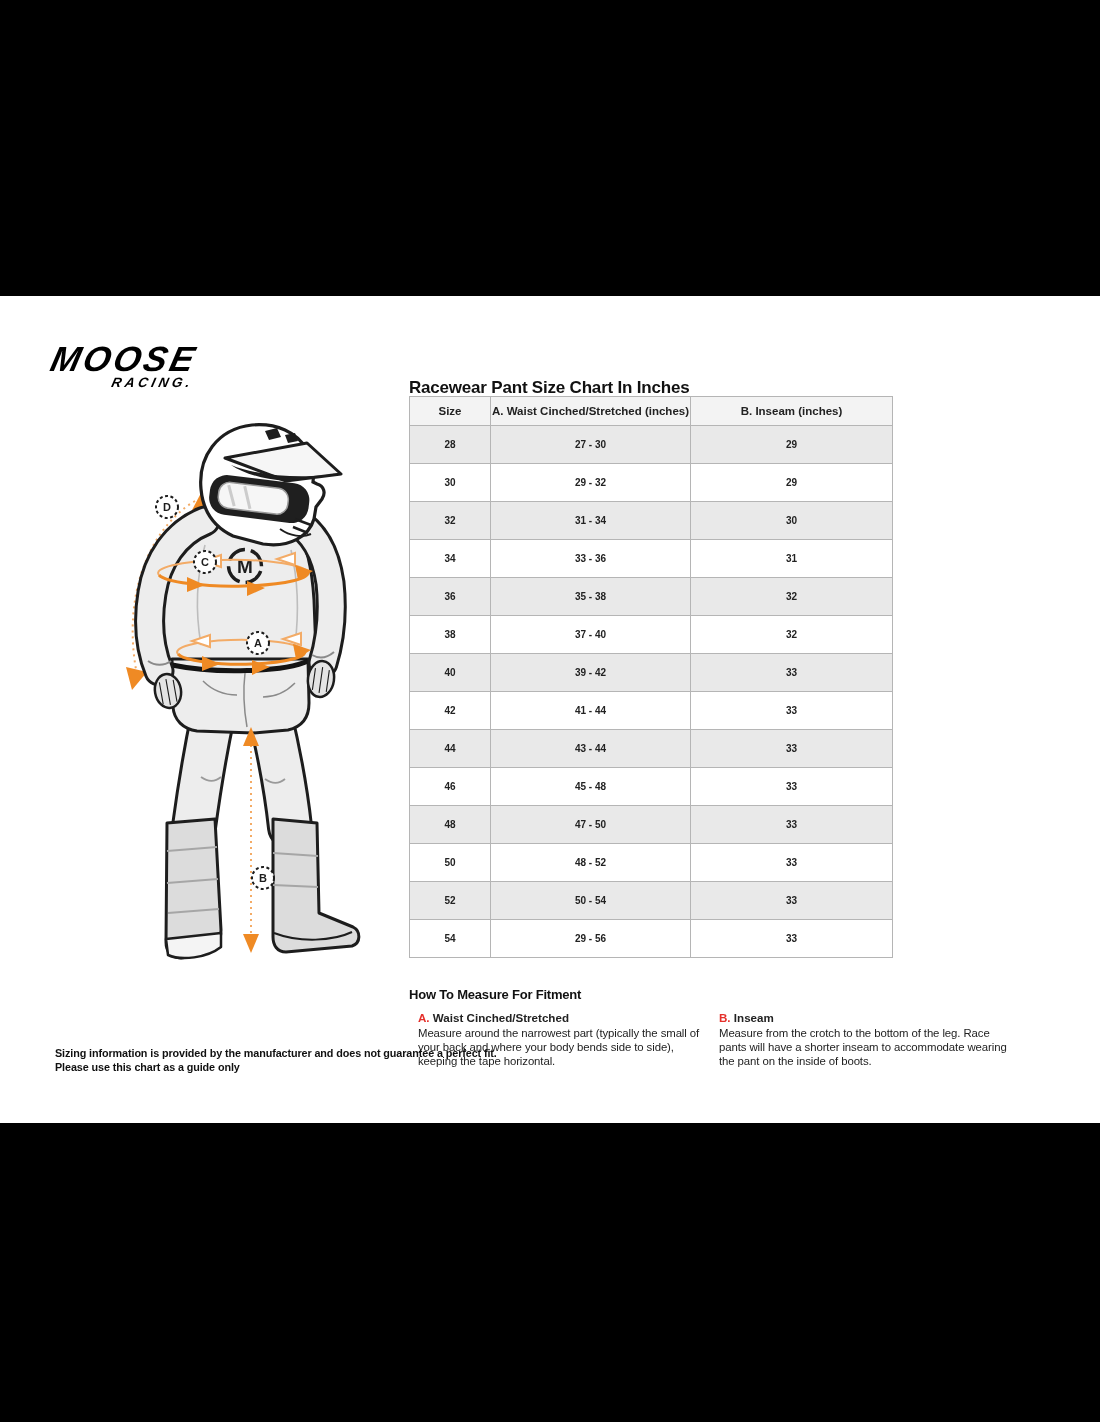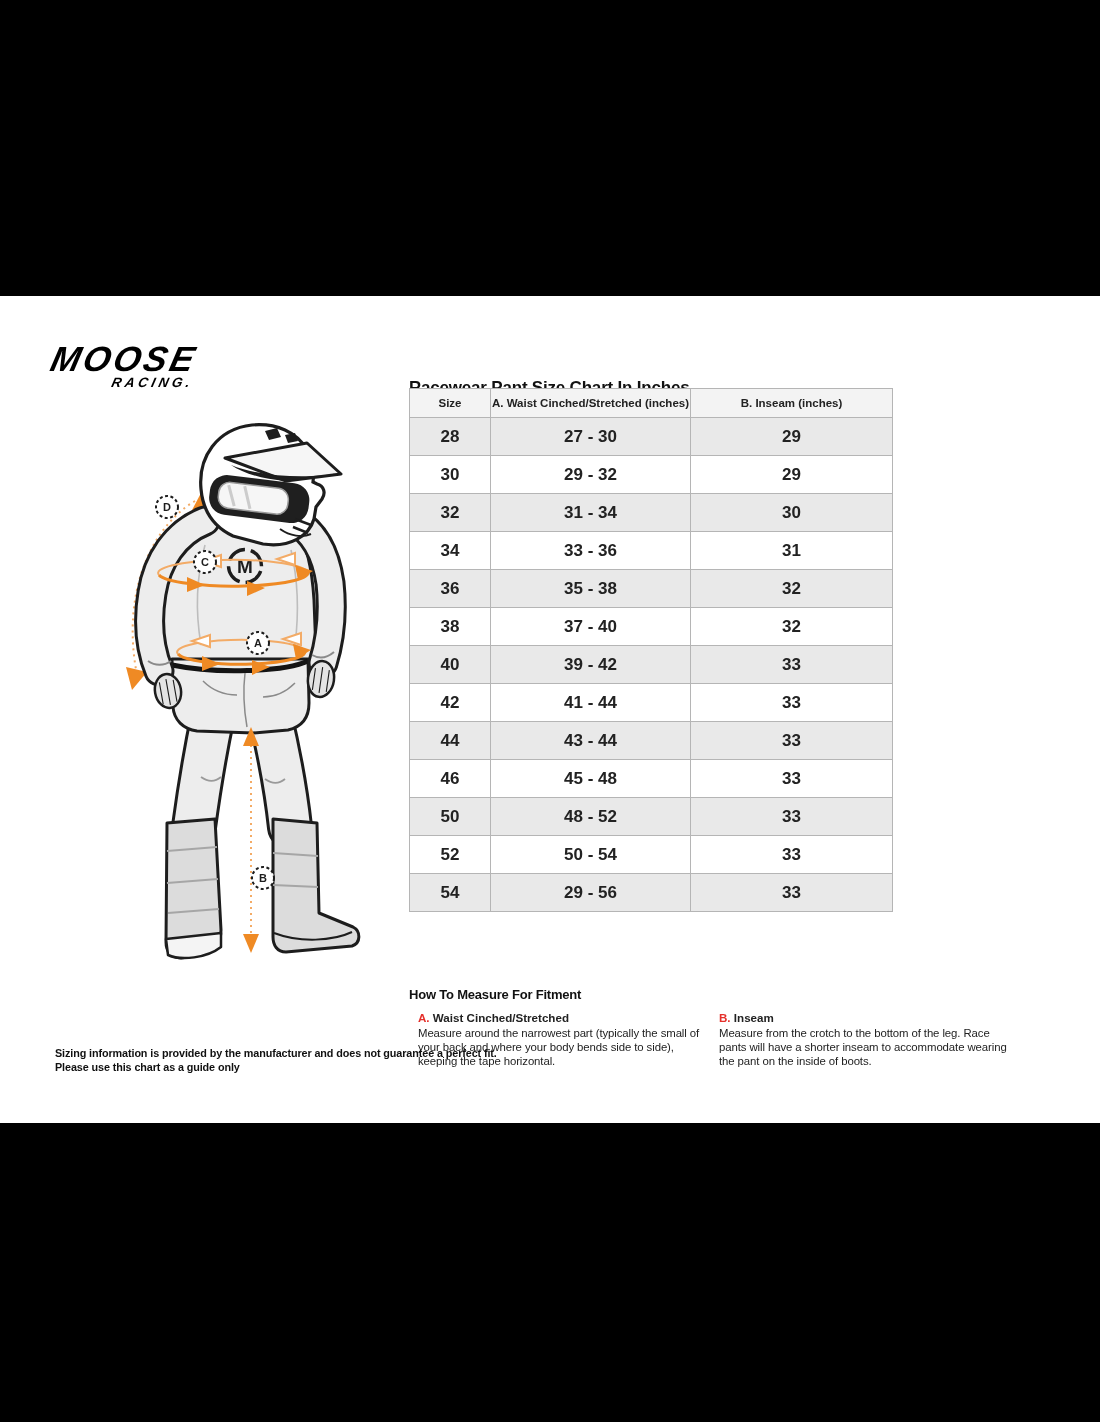--- a/index.html
+++ b/index.html
@@ -9,24 +9,24 @@
   .bar.top{top:0;height:296px;}
   .bar.bottom{top:1123px;height:299px;}
 
   
   .logo{position:absolute;left:55px;top:344px;color:#000;transform:skewX(-13deg);transform-origin:left top;}
   .logo-main{font-size:35px;font-weight:900;font-style:italic;letter-spacing:3px;line-height:0.88;}
   .logo-sub{font-size:13.5px;font-weight:900;font-style:italic;letter-spacing:3.5px;text-align:right;margin-top:0px;margin-right:-2px;}
 
   
   .chart-title{position:absolute;left:409px;top:378px;font-size:17px;font-weight:800;color:#111;letter-spacing:-0.2px;text-align:center;}
-  table.size-table{position:absolute;left:409px;top:388px;width:483px;border-collapse:collapse;table-layout:fixed;}
+  table.size-table{position:absolute;left:409px;top:396px;width:483px;border-collapse:collapse;table-layout:fixed;}
   .size-table th,.size-table td{border:1px solid #b5b5b5;text-align:center;vertical-align:middle;color:#222;padding:0;}
   .size-table th{height:28px;font-size:11.5px;font-weight:700;background:#f3f3f3;}
-  .size-table td{height:37px;font-size:17px;font-weight:700;}
+  .size-table td{height:37px;font-size:10px;font-weight:700;}
   .size-table tbody tr:nth-child(odd) td{background:#e9e9e9;}
 
   
   .howto-heading{position:absolute;left:409px;top:987px;font-size:13px;font-weight:800;color:#111;letter-spacing:-0.2px;}
   .measure{position:absolute;top:1011px;width:298px;font-size:11.4px;color:#222;margin-left:9px;}
   .measure .m-head{font-weight:700;margin-bottom:2px;font-size:11.6px;}
   .measure .m-prefix{color:#e5302b;}
   .measure p{margin:0;line-height:1.24;font-weight:500;letter-spacing:-0.1px;}
   .measure-a{left:409px;}
   .measure-b{left:710px;}
@@ -110,20 +110,25 @@
           <td>44</td>
           <td>43 - 44</td>
           <td>33</td>
         </tr>
         <tr>
           <td>46</td>
           <td>45 - 48</td>
           <td>33</td>
         </tr>
         <tr>
+          <td>48</td>
+          <td>47 - 50</td>
+          <td>33</td>
+        </tr>
+        <tr>
           <td>50</td>
           <td>48 - 52</td>
           <td>33</td>
         </tr>
         <tr>
           <td>52</td>
           <td>50 - 54</td>
           <td>33</td>
         </tr>
         <tr>

